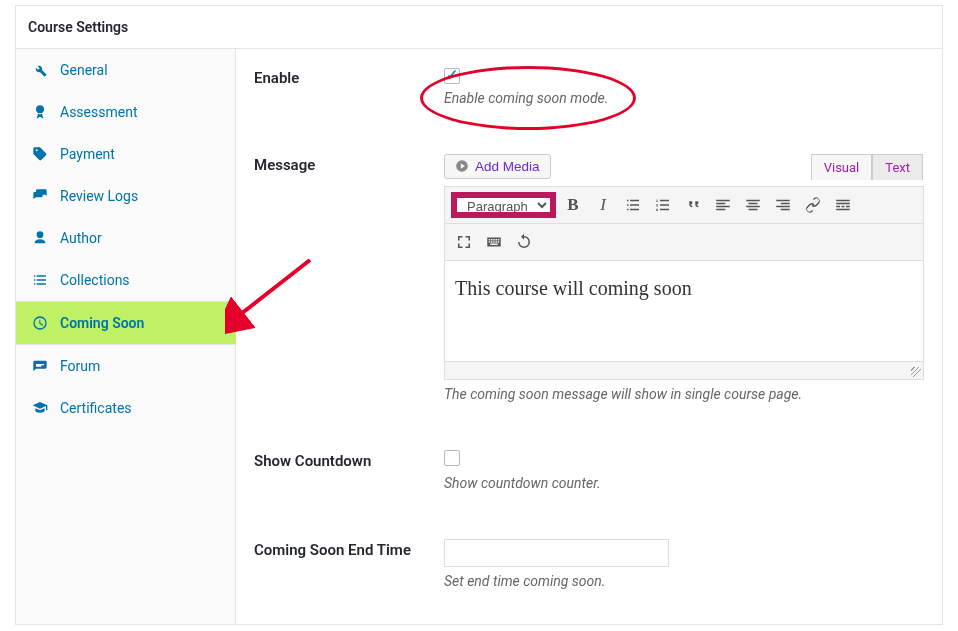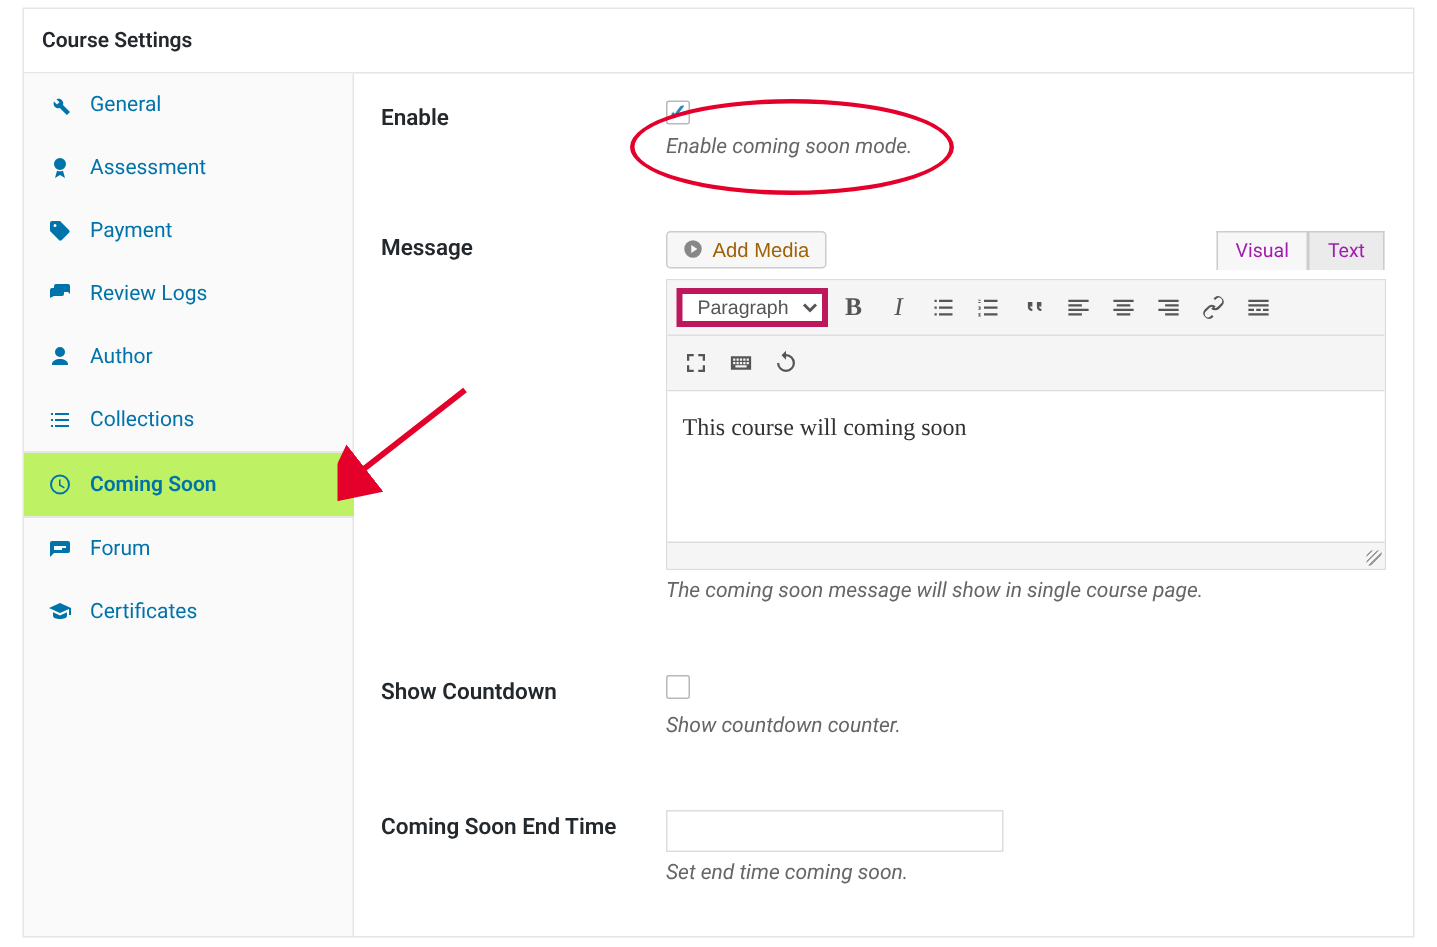--- a/index.html
+++ b/index.html
@@ -138,21 +138,21 @@
   .editor-tab.active {
     background: #ebebeb;
   }
   .add-media-btn {
     display: inline-flex;
     align-items: center;
     gap: 6px;
     border: 1px solid #ccc;
     border-radius: 3px;
     background: #f7f7f7;
-    color: #a16207;
+    color: #6d28d9;
     font-size: 13.5px;
     padding: 4px 10px;
     cursor: pointer;
   }
   .add-media-btn svg { fill: #888; width: 14px; height: 14px; }
 
   .editor-frame {
     border: 1px solid #ddd;
     margin-top: 7px;
   }
@@ -170,41 +170,41 @@
     border-bottom: 1px solid #ddd;
     padding: 5px 6px;
     display: flex;
     gap: 4px;
     align-items: center;
   }
   .fmt-select {
     height: 26px;
     font-size: 13px;
     padding: 0 6px;
-    border: 4px solid #be185d;
+    border: 6px solid #be185d;
     background: #fff;
     color: #555;
     min-width: 100px;
   }
   .tbtn {
     width: 26px;
     height: 26px;
     display: inline-flex;
     align-items: center;
     justify-content: center;
     color: #555;
     cursor: pointer;
     border-radius: 2px;
   }
   .tbtn svg { fill: #555; width: 18px; height: 18px; }
   .editor-body {
     min-height: 100px;
     padding: 16px 10px;
     font-family: Georgia, "Times New Roman", serif;
-    font-size: 16px;
+    font-size: 20px;
     color: #333;
     background: #fff;
   }
   .editor-status {
     height: 18px;
     background: #f5f5f5;
     border-top: 1px solid #ddd;
     position: relative;
   }
   .editor-status::after {

